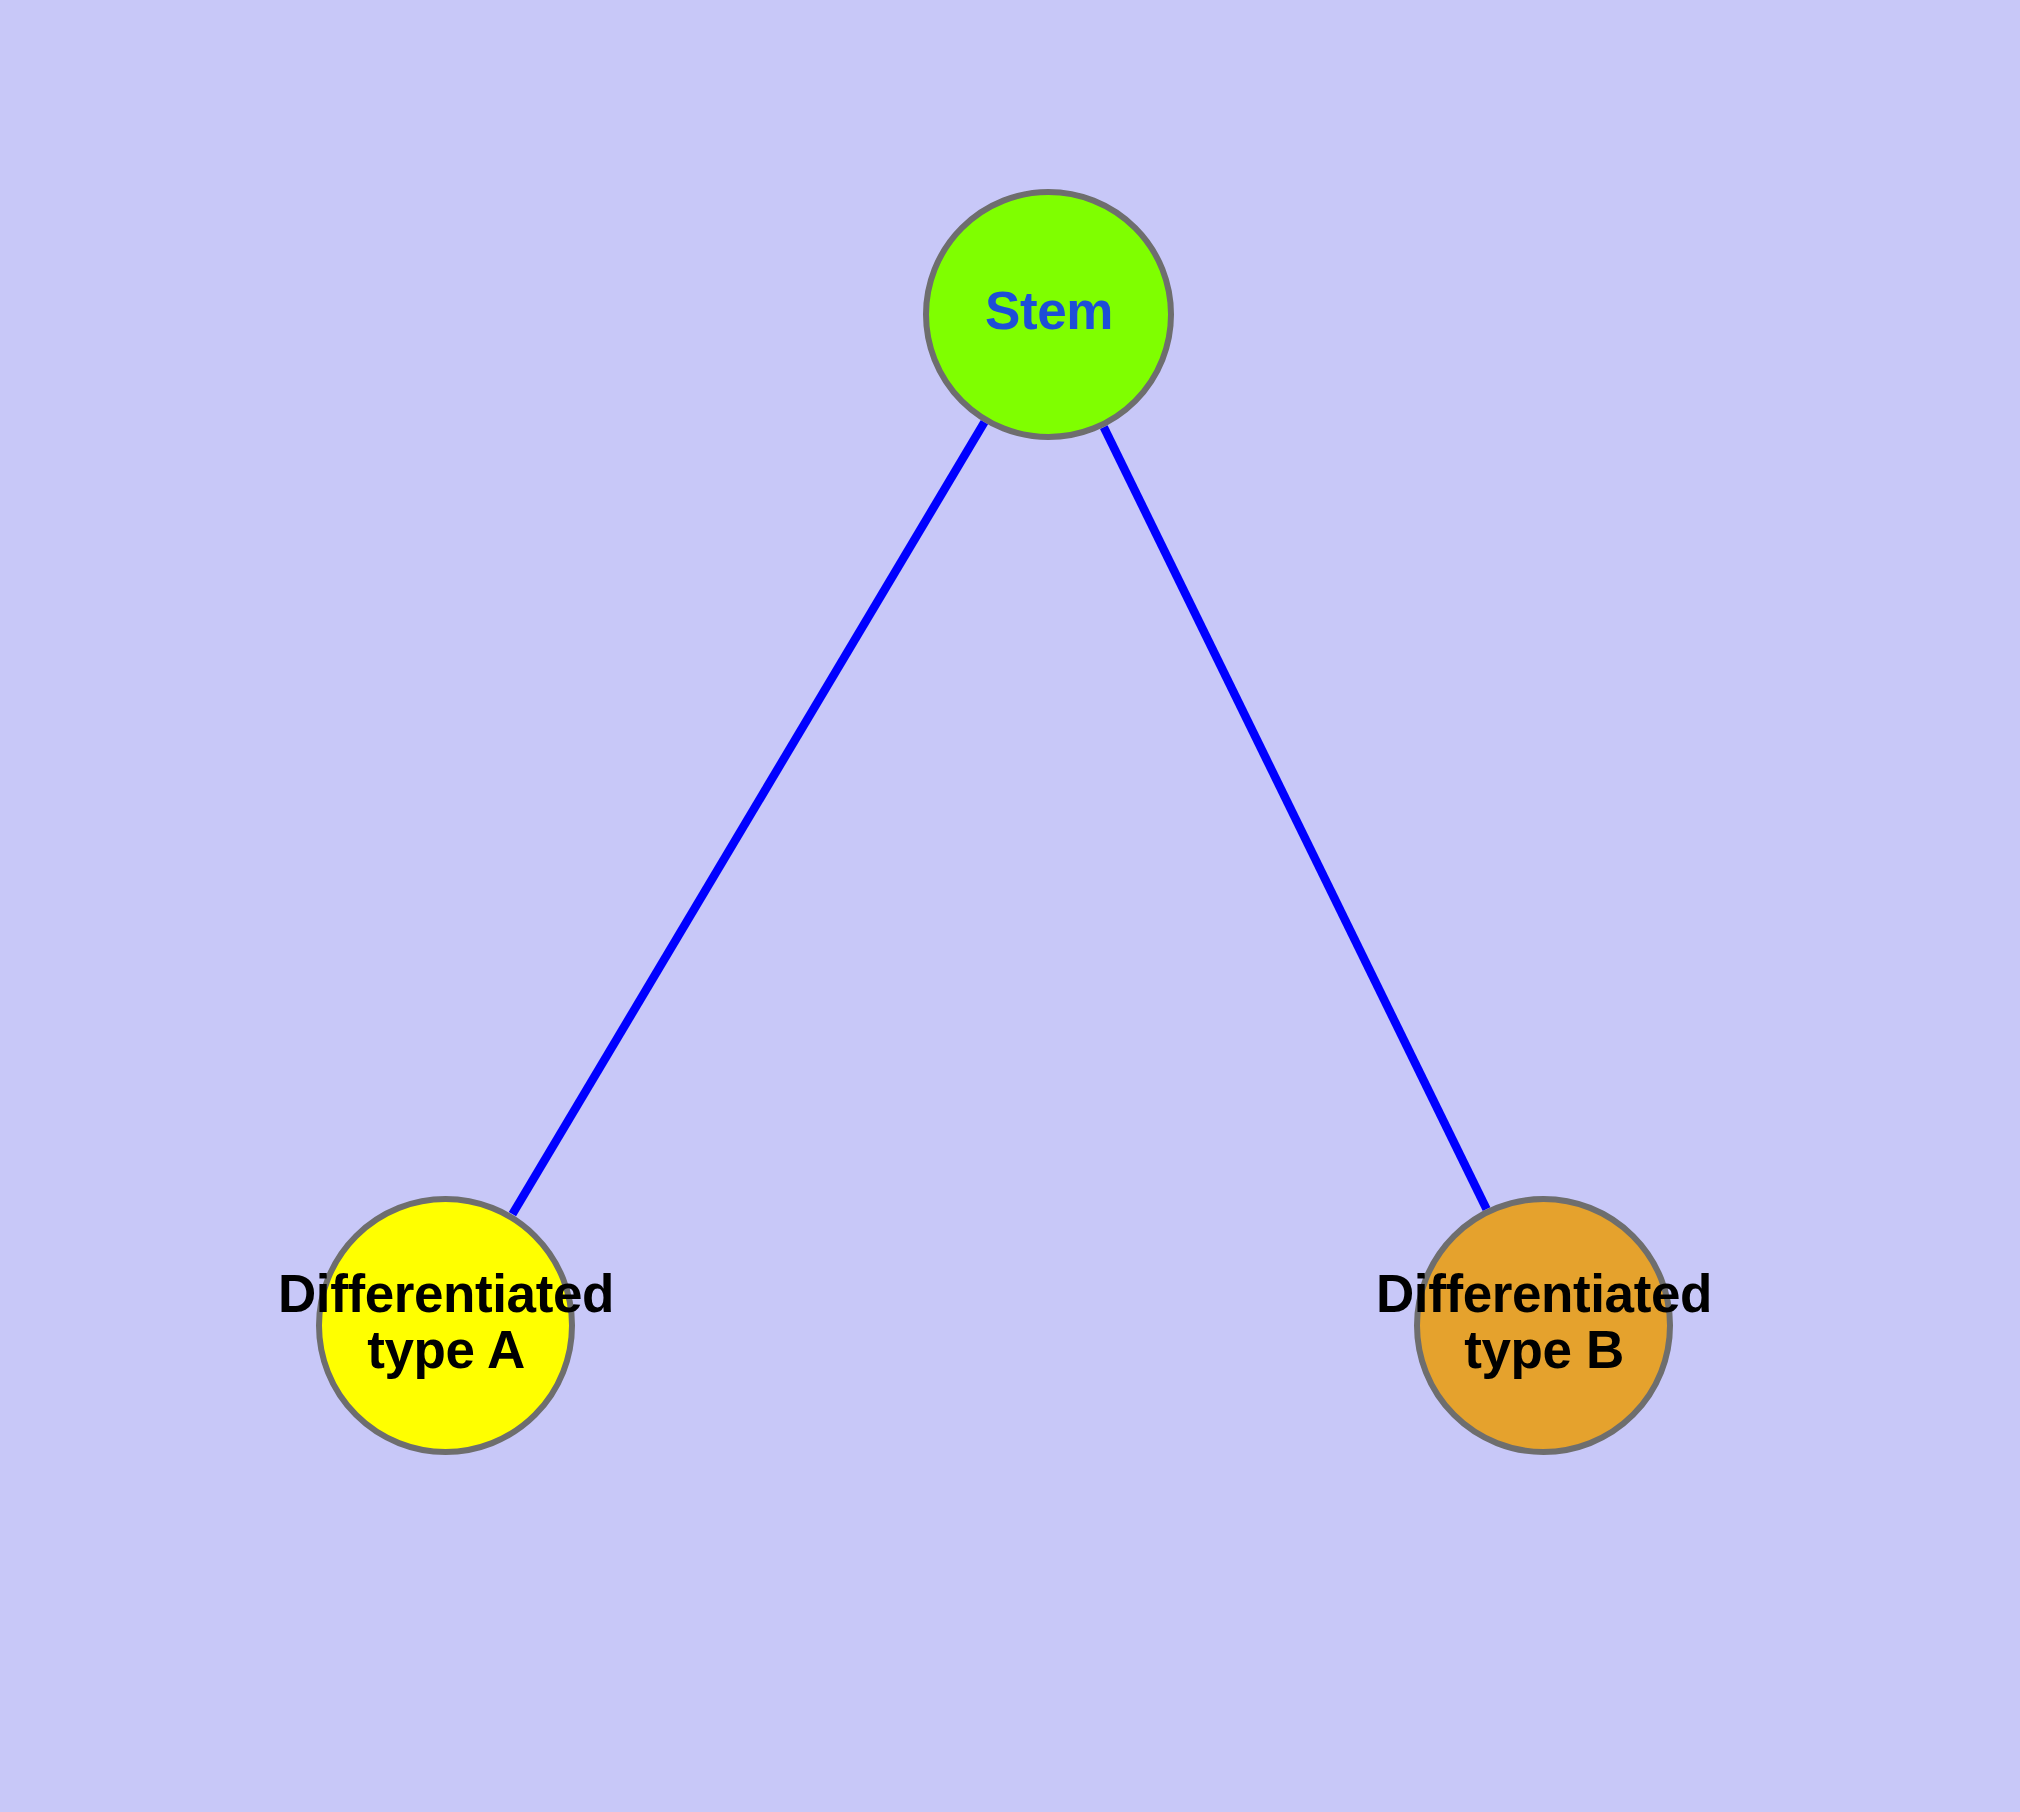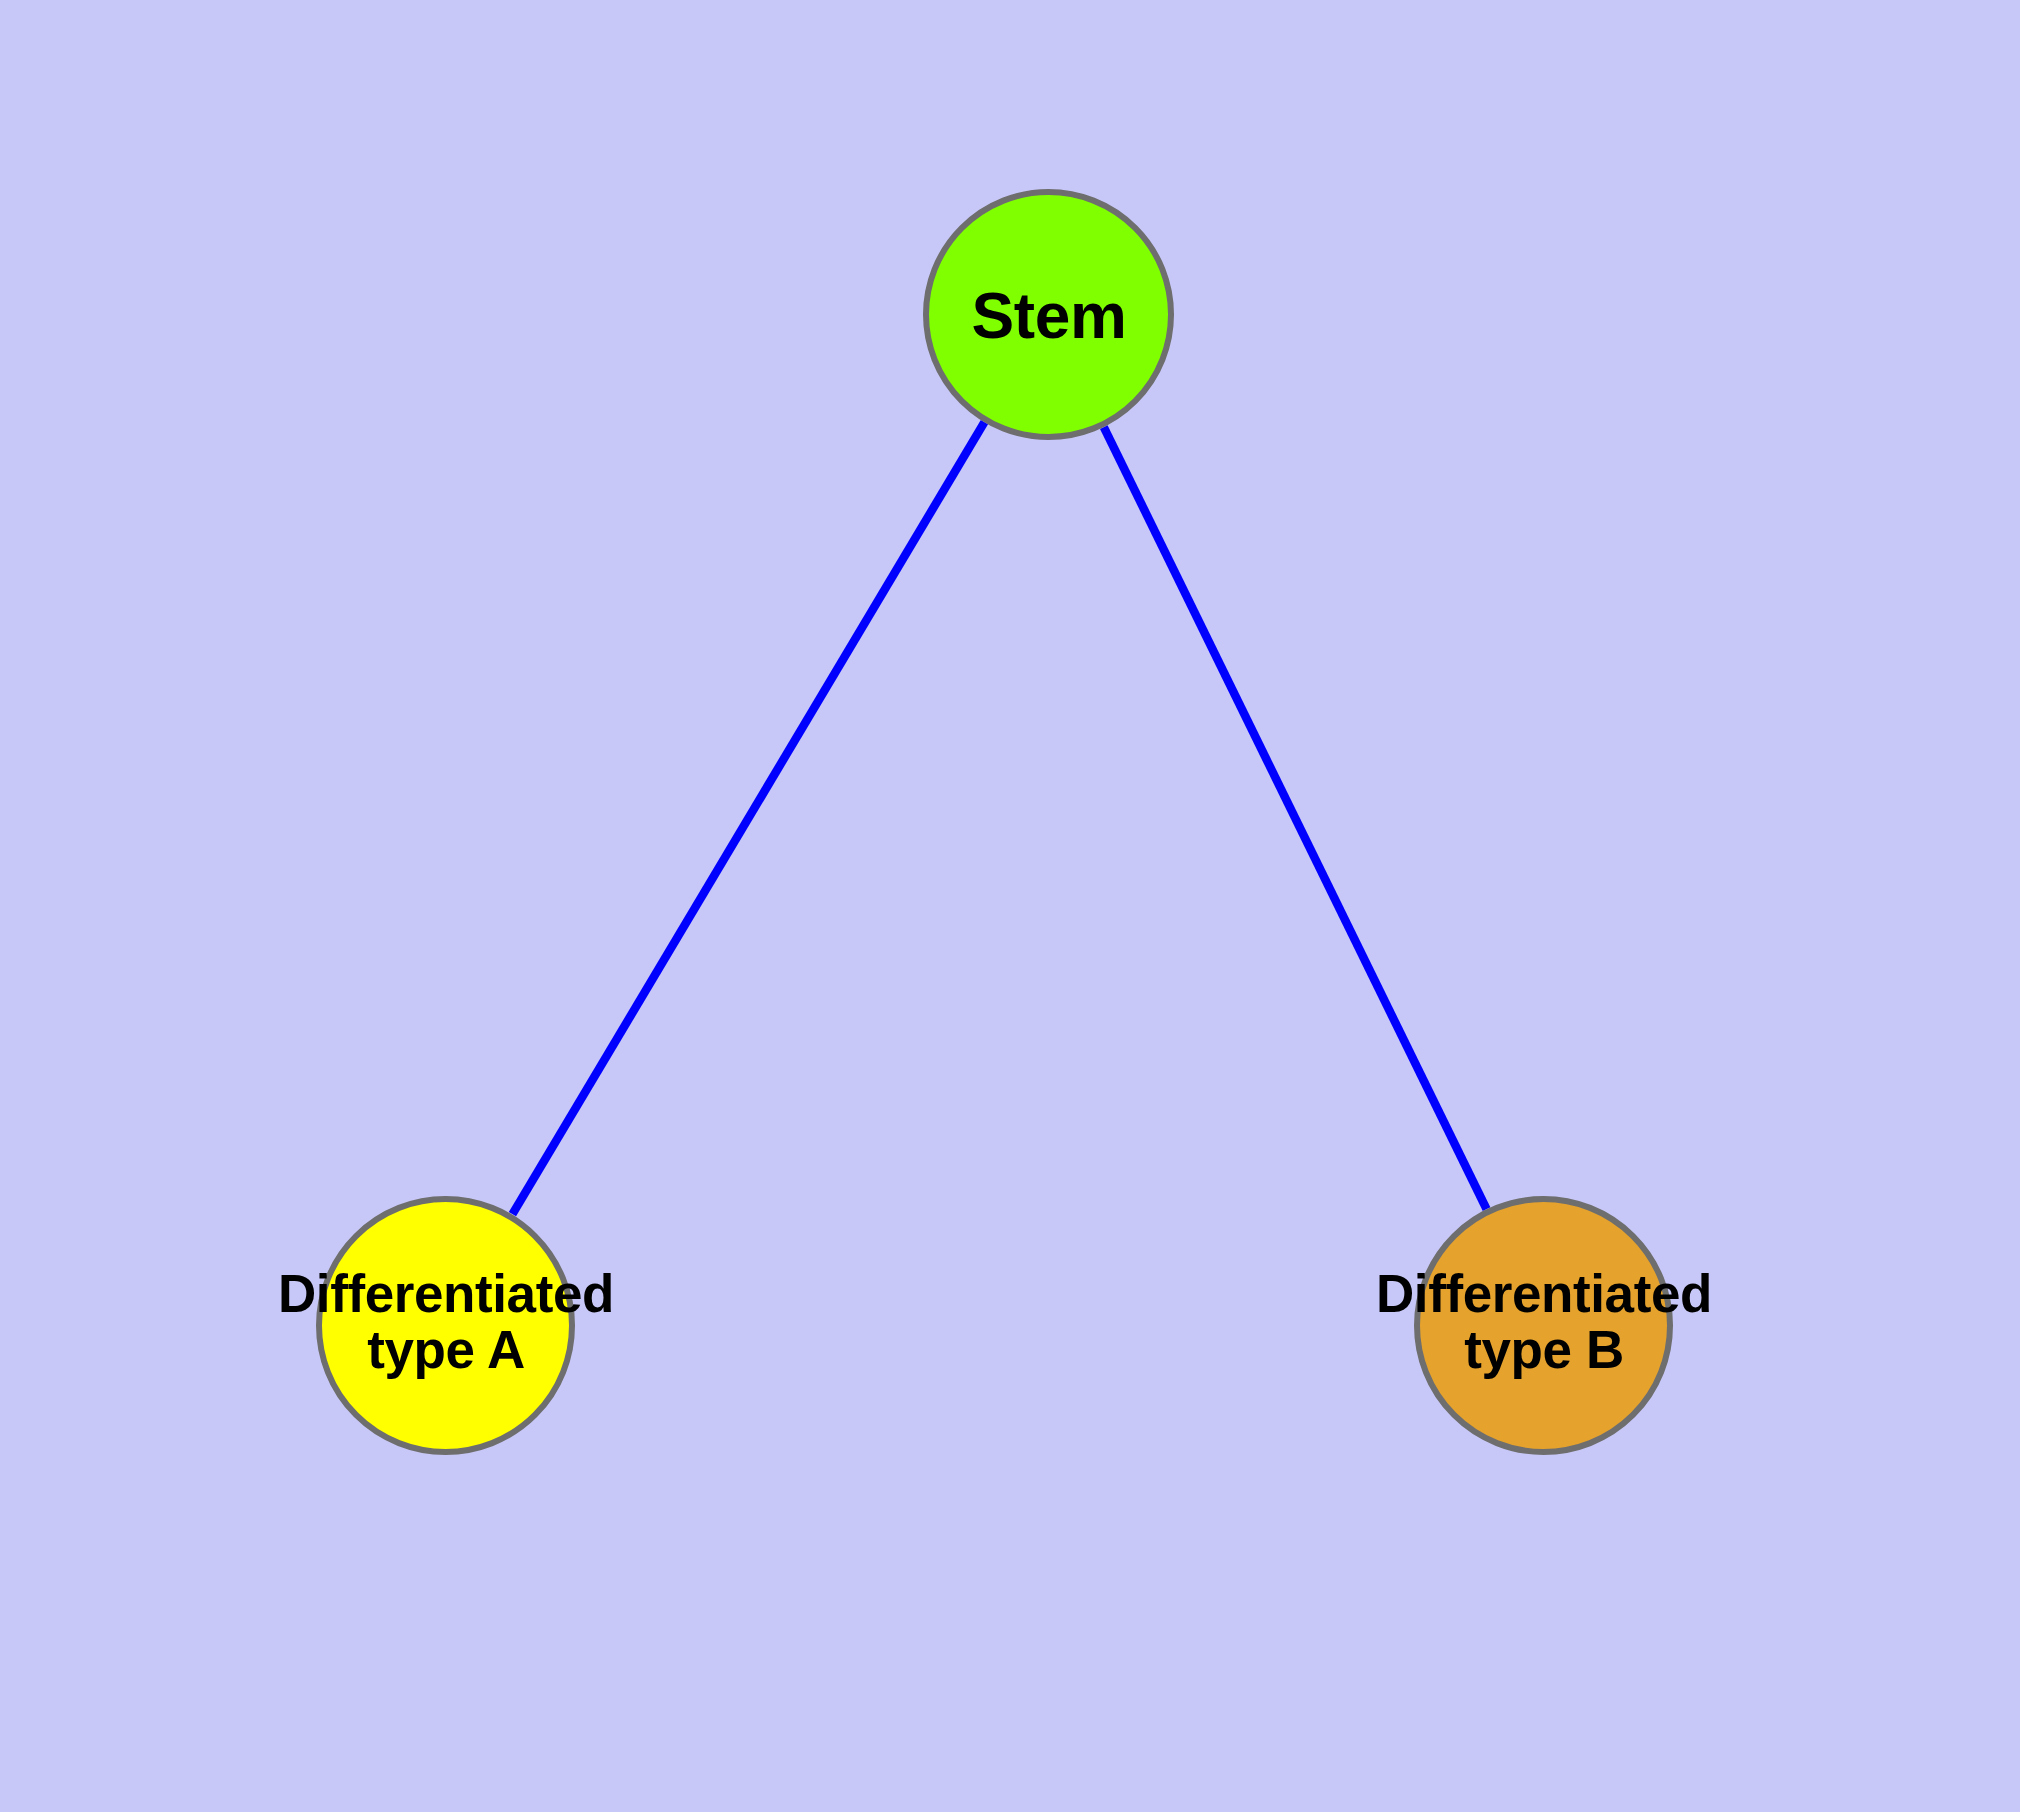--- a/index.html
+++ b/index.html
@@ -56,21 +56,21 @@
 
   <div class="node" style="left:923px; top:189px; width:251px; height:251px;
               background:#7fff00; border:6px solid #6e6e6e;"></div>
 
   <div class="node" style="left:316px; top:1196px; width:259px; height:259px;
               background:#ffff00; border:6px solid #6e6e6e;"></div>
 
   <div class="node" style="left:1414px; top:1196px; width:259px; height:259px;
               background:#e5a22d; border:6px solid #6e6e6e;"></div>
 
-  <div class="node-label" style="left: 625px; top: 283px; width: 848px; font-size: 64px; color: #000000;">Stem</div>
+  <div class="node-label" style="left: 625px; top: 283px; width: 848px; font-size: 53px; color: #1d4ed8;">Stem</div>
 
   <div class="node-label" style="left: 22px; top: 1266px; width: 848px; font-size: 53px; color: rgb(0, 0, 0);">Differentiated
 type A</div>
 
   <div class="node-label" style="left: 1120px; top: 1266px; width: 848px; font-size: 53px; color: rgb(0, 0, 0);">Differentiated
 type B</div>
 
 </div>
 
 

